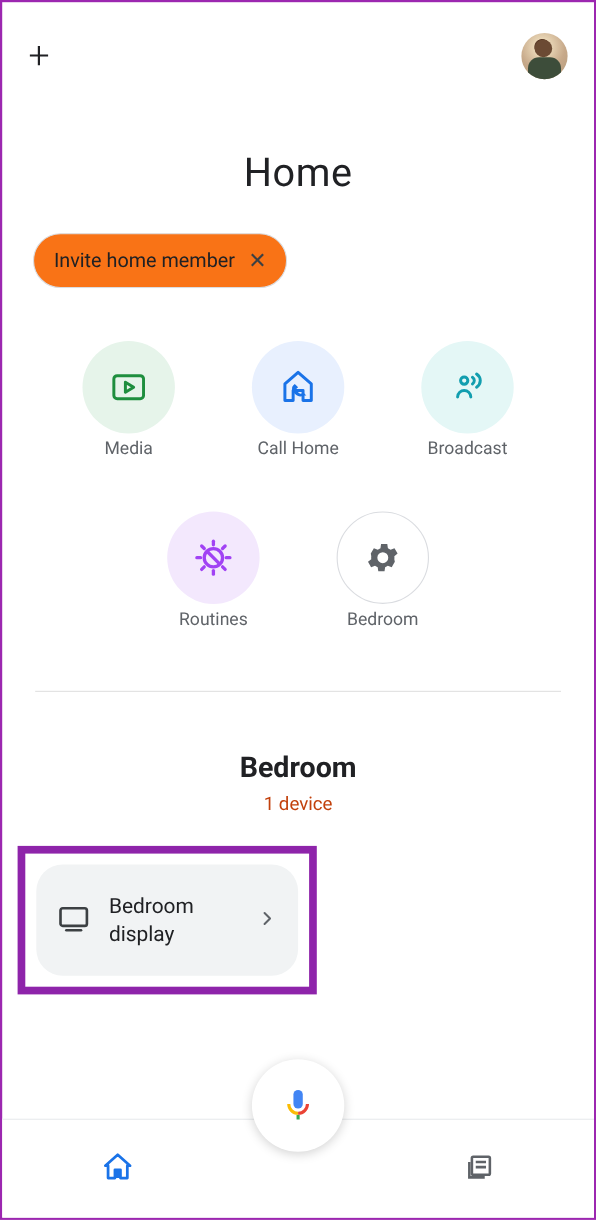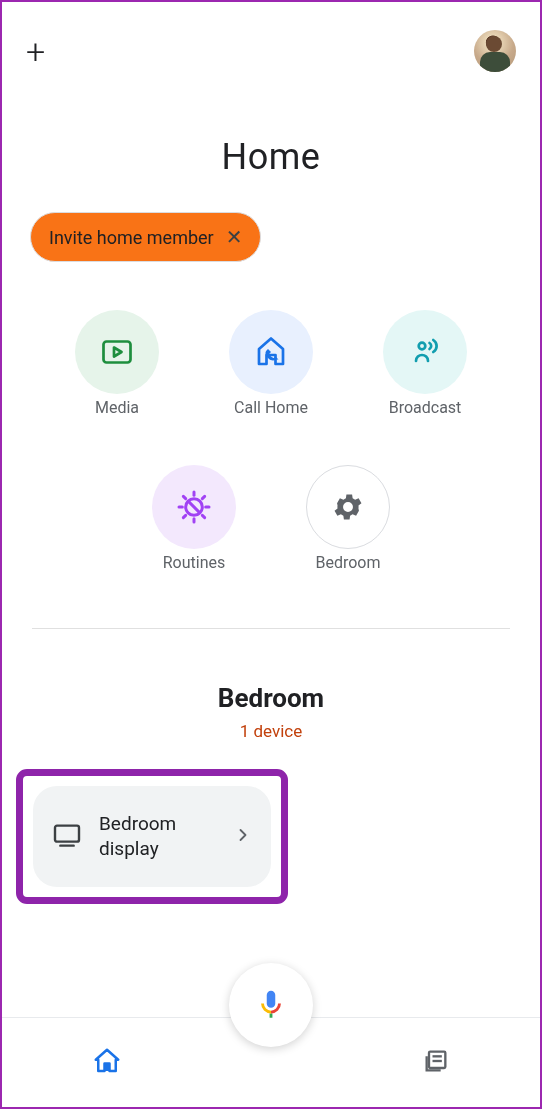--- a/index.html
+++ b/index.html
@@ -129,21 +129,21 @@
     font-weight:700;
   }
   .room-sub {
     text-align:center;
     font-size:17px;
     color:#c2410c;
     margin-top:8px;
   }
   .highlight-box {
     border: 7px solid #8e24aa;
-    border-radius: 11px;
+    border-radius: 0;
     margin: 28px 0 0 14px;
     width: 272px;
     padding: 10px;
   }
   .device-card {
     background: #f1f3f4;
     border-radius: 24px;
     display:flex;
     align-items:center;
     padding: 26px 18px;

